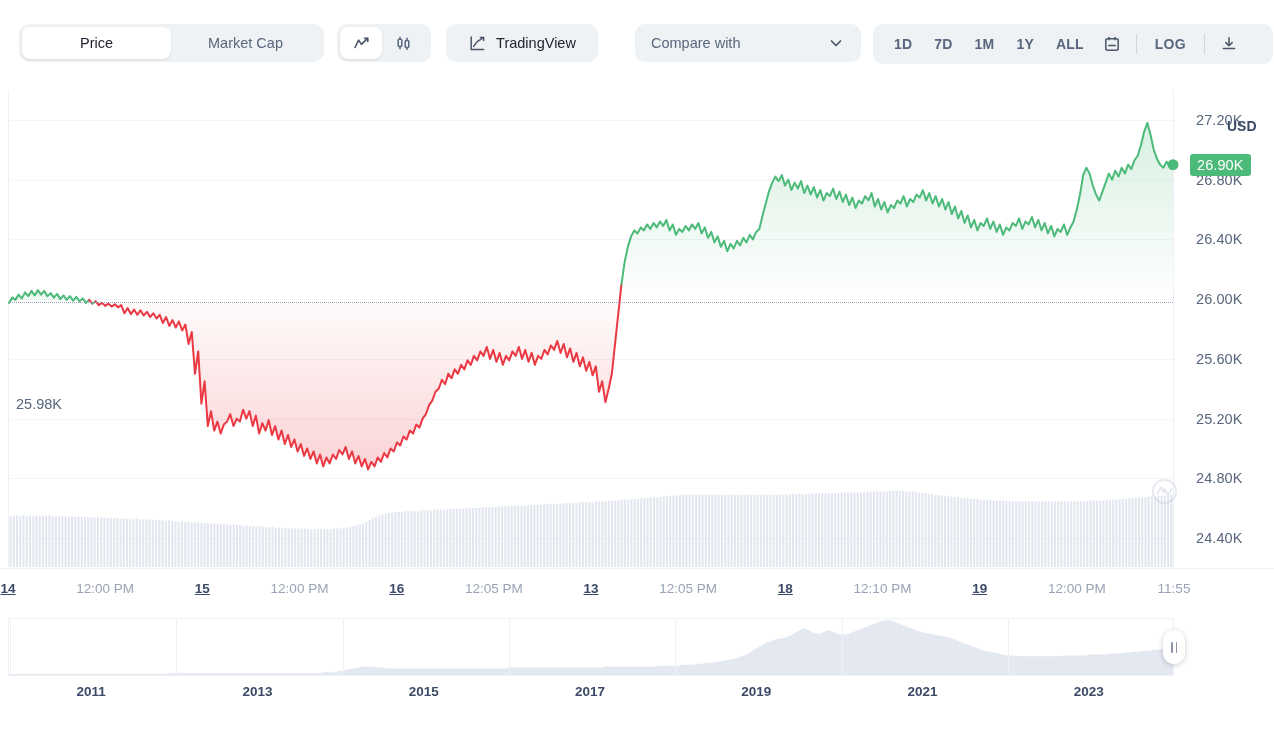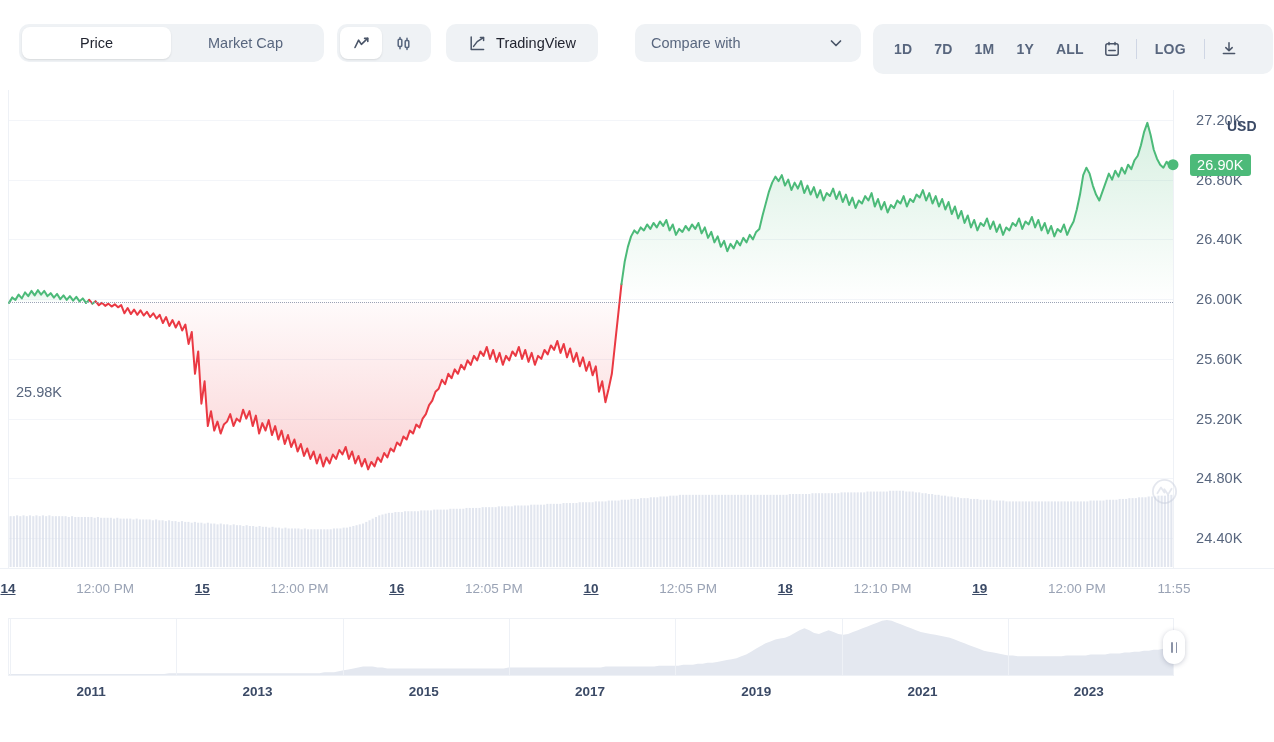--- a/index.html
+++ b/index.html
@@ -27,21 +27,21 @@
   #seg-type{left:328px;width:94px;}
   #seg-type .seg-btn{width:42px;padding:0;}
 
   #btn-tv{left:437px;width:152px;height:38px;top:24px;justify-content:center;gap:9px;cursor:pointer;}
   #btn-tv .lbl{font-size:14.5px;color:#222531;}
 
   #dd-compare{left:626px;width:226px;height:38px;top:24px;padding:0 16px;box-sizing:border-box;
     justify-content:space-between;cursor:pointer;}
   #dd-compare .lbl{font-size:14.5px;color:#58667e;}
 
-  #range-group{left:864px;width:400px;height:50px;top:24px;padding:12px 10px;box-sizing:border-box;gap:0;}
+  #range-group{left:864px;width:400px;height:40px;top:24px;padding:12px 10px;box-sizing:border-box;gap:0;}
   .range-btn{height:30px;border:0;background:transparent;cursor:pointer;font-family:inherit;
     font-size:14px;font-weight:700;color:#58667e;padding:0 11px;border-radius:7px;letter-spacing:.2px;}
   .icon-btn{height:30px;width:34px;border:0;background:transparent;cursor:pointer;display:flex;
     align-items:center;justify-content:center;padding:0;border-radius:7px;}
   .divider{width:1px;height:20px;background:#cfd6e4;margin:0 7px;}
 
   svg{display:block;}
 
   
   .chart-wrap{position:absolute;left:0;top:90px;width:1274px;height:652px;}
@@ -54,21 +54,21 @@
 
   
   .yaxis{position:absolute;left:1178px;top:0;width:96px;height:478px;}
   .ytick{position:absolute;left:18px;font-size:14.5px;color:#58667e;transform:translateY(-50%);
          white-space:nowrap;letter-spacing:.1px;}
   .ybadge{position:absolute;left:12px;background:#4cba79;color:#fff;font-size:14.5px;
     padding:3px 7px;border-radius:3px;transform:translateY(-50%);white-space:nowrap;letter-spacing:.1px;}
 
   
   .baselabel{position:absolute;font-size:14.5px;color:#58667e;background:#fff;padding:0 2px;
-             transform:translateY(-50%);white-space:nowrap;z-index:4;}
+             transform:translateY(-50%);white-space:nowrap;z-index:4;margin-top:12px;}
 
   
   .wm{position:absolute;right:96px;top:388px;display:flex;align-items:center;gap:9px;
       opacity:.45;pointer-events:none;}
   .wm .txt{font-size:22px;color:#c5cbdb;font-weight:600;letter-spacing:-.3px;}
 
   
   .xaxis{position:absolute;left:0;top:478px;width:1274px;height:34px;
          border-top:1px solid #eef1f6;}
   .xtick{position:absolute;top:12px;font-size:13.5px;color:#9aa3b5;transform:translateX(-50%);
@@ -602,21 +602,21 @@
         <div class="ybadge" style="top: 74.6875px; background: rgb(76, 186, 121);">26.90K</div>
       </div>
 
     <div class="xaxis" id="xaxis">
         <div class="xtick bold" style="left: 8px;">14</div>
         <div class="xtick" style="left: 105.167px;">12:00 PM</div>
         <div class="xtick bold" style="left: 202.333px;">15</div>
         <div class="xtick" style="left: 299.5px;">12:00 PM</div>
         <div class="xtick bold" style="left: 396.667px;">16</div>
         <div class="xtick" style="left: 493.833px;">12:05 PM</div>
-        <div class="xtick bold" style="left: 591px;">10</div>
+        <div class="xtick bold" style="left: 591px;">13</div>
         <div class="xtick" style="left: 688.167px;">12:05 PM</div>
         <div class="xtick bold" style="left: 785.333px;">18</div>
         <div class="xtick" style="left: 882.5px;">12:10 PM</div>
         <div class="xtick bold" style="left: 979.667px;">19</div>
         <div class="xtick" style="left: 1076.83px;">12:00 PM</div>
         <div class="xtick" style="left: 1174px;">11:55 </div>
       </div>
     <div class="xunit">USD</div>
 
     <div class="nav" id="nav">

